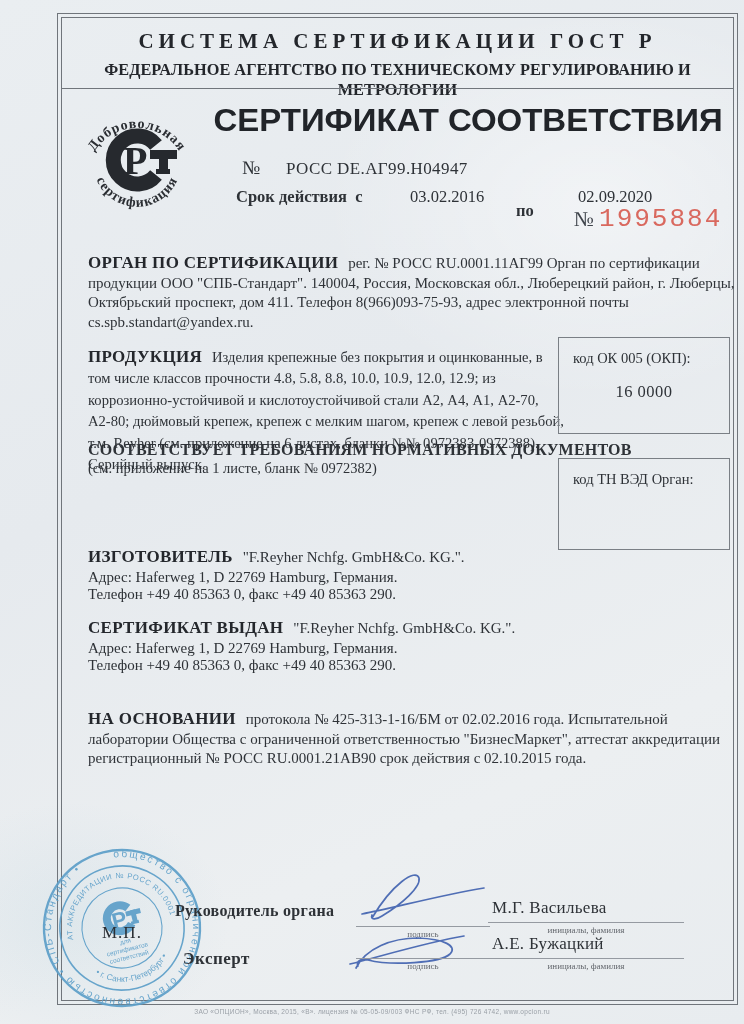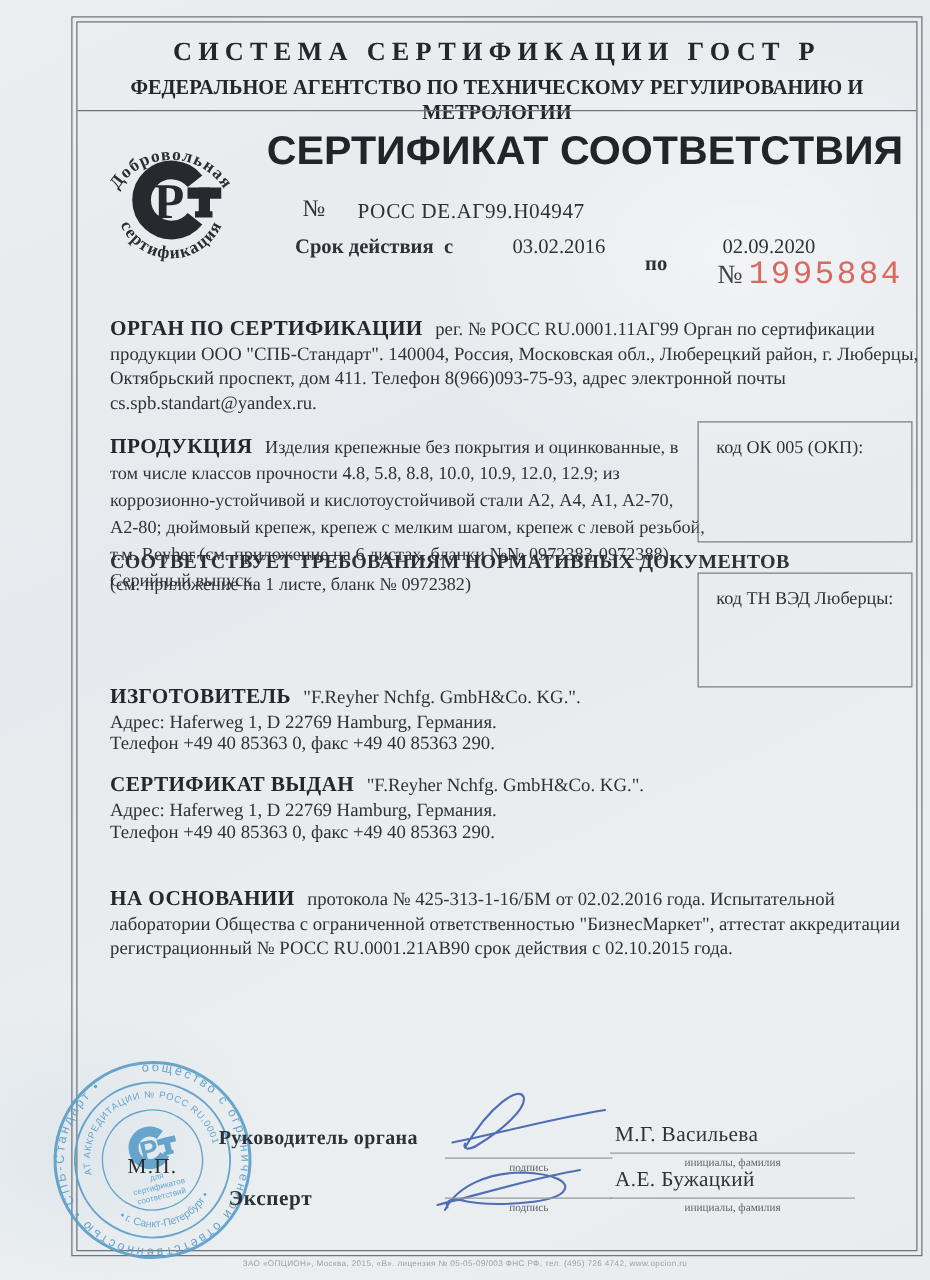--- a/index.html
+++ b/index.html
@@ -139,27 +139,28 @@
         <span class="blank-no">№</span>
         <span class="blank-digits">1995884</span>
       </div>
 
       <p class="par" id="org"><span class="sec-h">ОРГАН ПО СЕРТИФИКАЦИИ</span><span>рег. № РОСС RU.0001.11АГ99 Орган по сертификации продукции ООО "СПБ-Стандарт". 140004, Россия, Московская обл., Люберецкий район, г. Люберцы, Октябрьский проспект, дом 411. Телефон 8(966)093-75-93, адрес электронной почты cs.spb.standart@yandex.ru.</span></p>
 
       <p class="par" id="prod"><span class="sec-h">ПРОДУКЦИЯ</span><span>Изделия крепежные без покрытия и оцинкованные, в том числе классов прочности 4.8, 5.8, 8.8, 10.0, 10.9, 12.0, 12.9; из коррозионно-устойчивой и кислотоустойчивой стали А2, А4, А1, А2-70, А2-80; дюймовый крепеж, крепеж с мелким шагом, крепеж с левой резьбой, т.м. Reyher (см. приложение на 6 листах, бланки №№ 0972383-0972388). Серийный выпуск.</span></p>
 
       <div class="codebox" id="okp">
         <div class="cb-label">код ОК 005 (ОКП):</div>
+        <div class="cb-value">16 0000</div>
       </div>
 
       <div id="conf-h">СООТВЕТСТВУЕТ ТРЕБОВАНИЯМ НОРМАТИВНЫХ ДОКУМЕНТОВ</div>
       <div id="conf-note">(см. приложение на 1 листе, бланк № 0972382)</div>
 
       <div class="codebox" id="tnved">
-        <div class="cb-label">код ТН ВЭД Люберцы:</div>
+        <div class="cb-label">код ТН ВЭД Орган:</div>
       </div>
 
       <div class="block" id="manu">
         <div class="bl-line1"><span class="sec-h">ИЗГОТОВИТЕЛЬ</span><span>"F.Reyher Nchfg. GmbH&amp;Co. KG.".</span></div>
         <div>Адрес: Haferweg 1, D 22769 Hamburg, Германия.</div>
         <div>Телефон +49 40 85363 0, факс +49 40 85363 290.</div>
       </div>
 
       <div class="block" id="issued">
         <div class="bl-line1"><span class="sec-h">СЕРТИФИКАТ ВЫДАН</span><span>"F.Reyher Nchfg. GmbH&amp;Co. KG.".</span></div>

